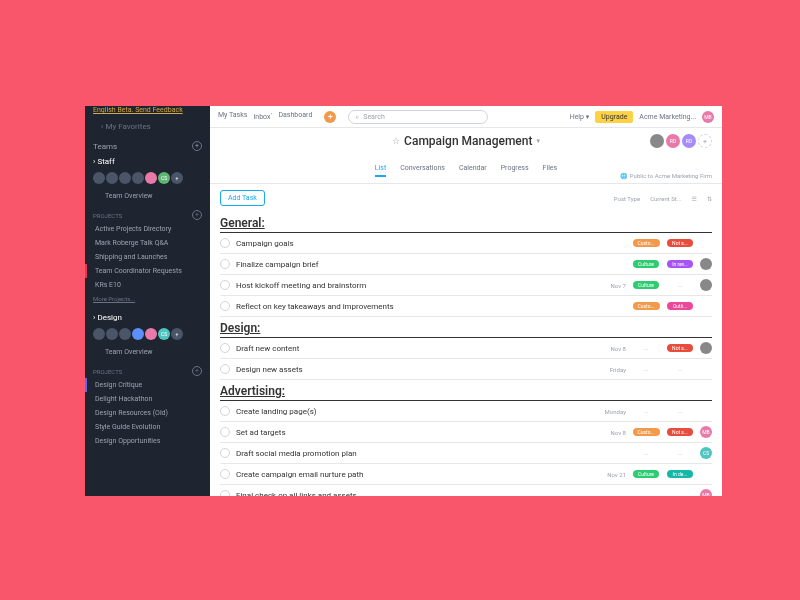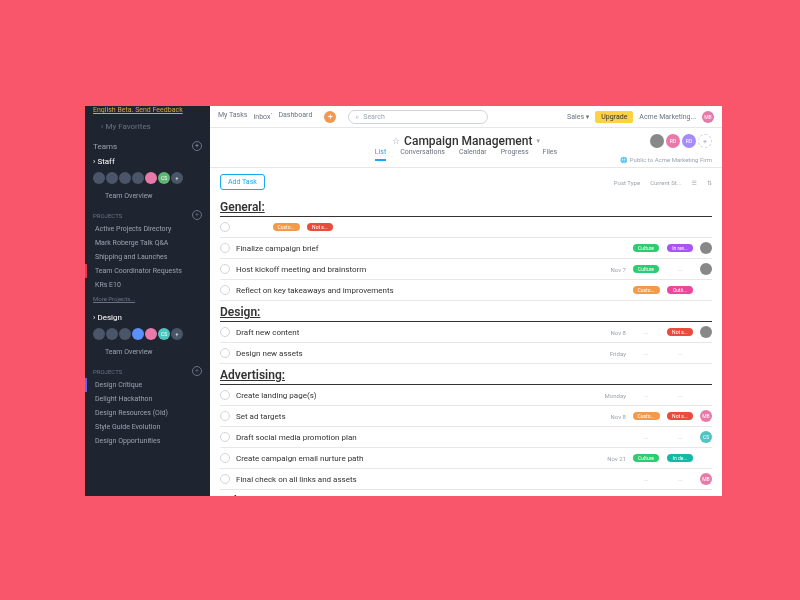--- a/index.html
+++ b/index.html
@@ -41,21 +41,21 @@
 .upgrade{background:#fcd144;color:#333;padding:2px 6px;border-radius:2px;font-size:7px;cursor:pointer}
 .me-av{width:12px;height:12px;border-radius:50%;background:#e879a8;color:#fff;font-size:5px;display:flex;align-items:center;justify-content:center}
 .proj-header{background:#fff;padding:6px 10px;border-bottom:1px solid #e5e7eb}
 .proj-title-row{display:flex;align-items:center;justify-content:center;gap:4px;position:relative}
 .proj-title{font-size:12px;font-weight:500;color:#333}
 .star{color:#9ca3af;font-size:9px}
 .chev{color:#9ca3af;font-size:7px}
 .collab{position:absolute;right:0;display:flex;align-items:center;gap:2px}
 .collab .av{width:14px;height:14px}
 .collab-add{width:14px;height:14px;border:1px dashed #d1d5db;border-radius:50%;display:flex;align-items:center;justify-content:center;font-size:8px;color:#9ca3af;cursor:pointer}
-.tabs{display:flex;gap:14px;justify-content:center;margin-top:0;font-size:7px;color:#6b7280}
+.tabs{display:flex;gap:14px;justify-content:center;margin-top:16px;font-size:7px;color:#6b7280}
 .tab{cursor:pointer;padding-bottom:3px}
 .tab.active{color:#14aaf5;border-bottom:2px solid #14aaf5}
 .public{position:absolute;right:10px;bottom:4px;font-size:6px;color:#9ca3af;display:flex;align-items:center;gap:2px}
 .proj-header{position:relative}
 .toolbar{display:flex;align-items:center;padding:6px 10px;gap:8px;font-size:7px;background:#fff}
 .add-task{border:1px solid #14aaf5;color:#14aaf5;padding:3px 7px;border-radius:3px;cursor:pointer;font-size:7px}
 .toolbar-right{margin-left:auto;display:flex;gap:10px;color:#9ca3af;font-size:6px}
 .task-list{flex:1;overflow-y:auto;padding:0 10px;background:#fff}
 .section-title{font-size:12px;font-weight:600;color:#333;padding:4px 0 2px;border-bottom:1px solid #333;text-decoration:underline}
 .task-row{display:flex;align-items:center;padding:4px 0;border-bottom:1px solid #e5e7eb;font-size:8px;gap:6px}
@@ -142,21 +142,21 @@
         <span class="topbar-item">My Tasks</span>
         <span class="topbar-item"><span>Inbox</span><sup style="color:#f2994a">•</sup></span>
         <span class="topbar-item">Dashboard</span>
       </div>
       <div class="add-circ">+</div>
       <div class="search">
         <span>⌕</span>
         <span>Search</span>
       </div>
       <div class="topbar-right">
-        <span><span>Sales</span> ▾</span>
+        <span><span>Help</span> ▾</span>
         <span class="upgrade">Upgrade</span>
         <span>Acme Marketing...</span>
         <div class="me-av">MB</div>
       </div>
     </div>
 
     <div class="proj-header">
       <div class="proj-title-row">
         <span class="star">☆</span>
         <span class="proj-title">Campaign Management</span>
@@ -188,20 +188,21 @@
         <span>Current St...</span>
         <span>☰</span>
         <span>⇅</span>
       </div>
     </div>
 
     <div class="task-list" id="task-list">
         <div class="section-title">General:</div>
         <div class="task-row">
           <div class="check"></div>
+          <div class="task-name">Campaign goals</div>
           <div class="due"></div>
           <div class="pill-slot">
             <span class="pill orange">Custo...</span>
           </div>
           <div class="pill-slot">
             <span class="pill red">Not s...</span>
           </div>
           <div class="assignee empty"></div>
         </div>
         <div class="task-row">

